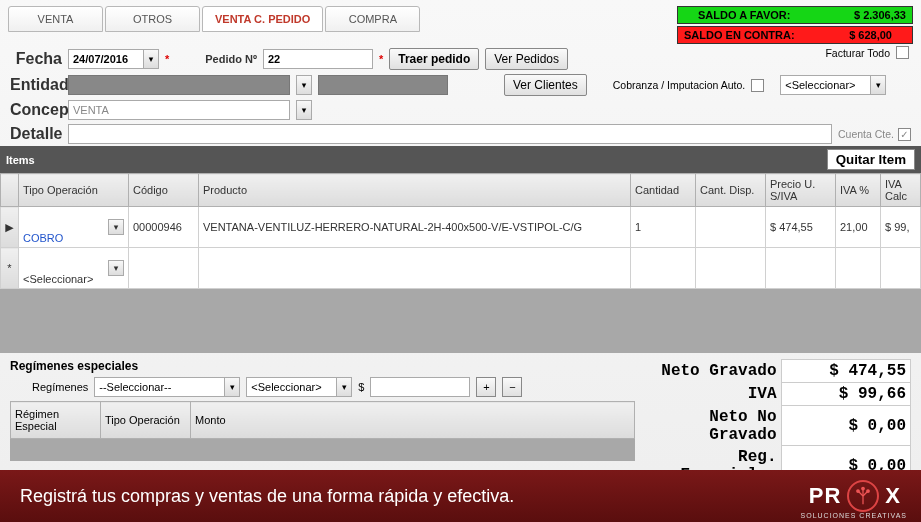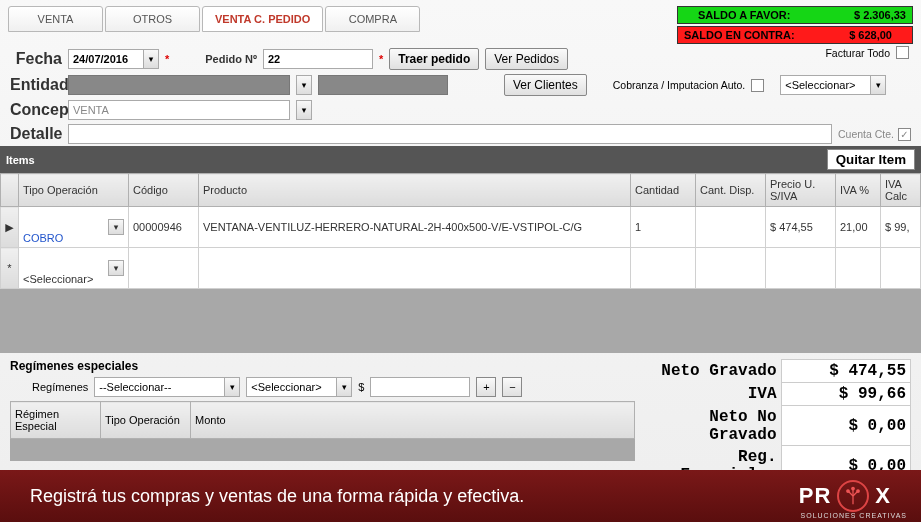--- a/index.html
+++ b/index.html
@@ -46,21 +46,21 @@
 .regimes { flex:1;}
 .regimes h4 { font-size:12px; font-weight:bold; margin-bottom:4px;}
 .reg-controls { display:flex; align-items:center; gap:6px; margin-bottom:4px;padding-left:22px;}
 .reg-grid { background:#a8a8a8; height:60px;}
 .reg-grid th { background:linear-gradient(#f0f0f0,#dcdcdc); border:1px solid #b0b0b0; padding:6px 4px; text-align:left; font-weight:normal; font-size:11px;}
 .totals { width:270px;}
 .totals table { width:100%; border-collapse:collapse;}
 .totals td { padding:2px 4px; font-size:16px;font-family:Liberation Mono, monospace;}
 .totals .tlbl { text-align:right; font-weight:bold; width:140px;}
 .totals .tval { text-align:right; border:1px solid #ccc; background:#fff; font-weight:bold;}
-.footer { position:absolute; bottom:0; left:0; right:0; height:52px; background:linear-gradient(#7a1818,#5a0e0e); color:#fff; display:flex; align-items:center; padding:0 30px; font-size:18px;}
+.footer { position:absolute; bottom:0; left:0; right:0; height:52px; background:linear-gradient(#7a1818,#5a0e0e); color:#fff; display:flex; align-items:center; padding:0 20px; font-size:18px;}
 .footer .logo { margin-left:auto; display:flex; align-items:center; gap:6px;}
 .footer .logo-text { font-weight:bold; font-size:22px; letter-spacing:1px;}
 .footer .logo-sub { font-size:7px; letter-spacing:1px; color:#ddd; position:absolute; right:14px; bottom:3px;}
 .logo-circle { width:32px; height:32px; border:2px solid #d44; border-radius:50%; display:flex; align-items:center; justify-content:center;}
 .logo-circle svg { width:20px; height:20px;}
 .cuenta-cte { margin-left:auto; font-size:10.5px; color:#888; display:flex; align-items:center; gap:4px;}
 .minibtn { width:20px; height:20px; border:1px solid #888; background:linear-gradient(#fafafa,#e0e0e0); text-align:center; line-height:18px; cursor:pointer;}
 </style>
 </head>
 <body>

